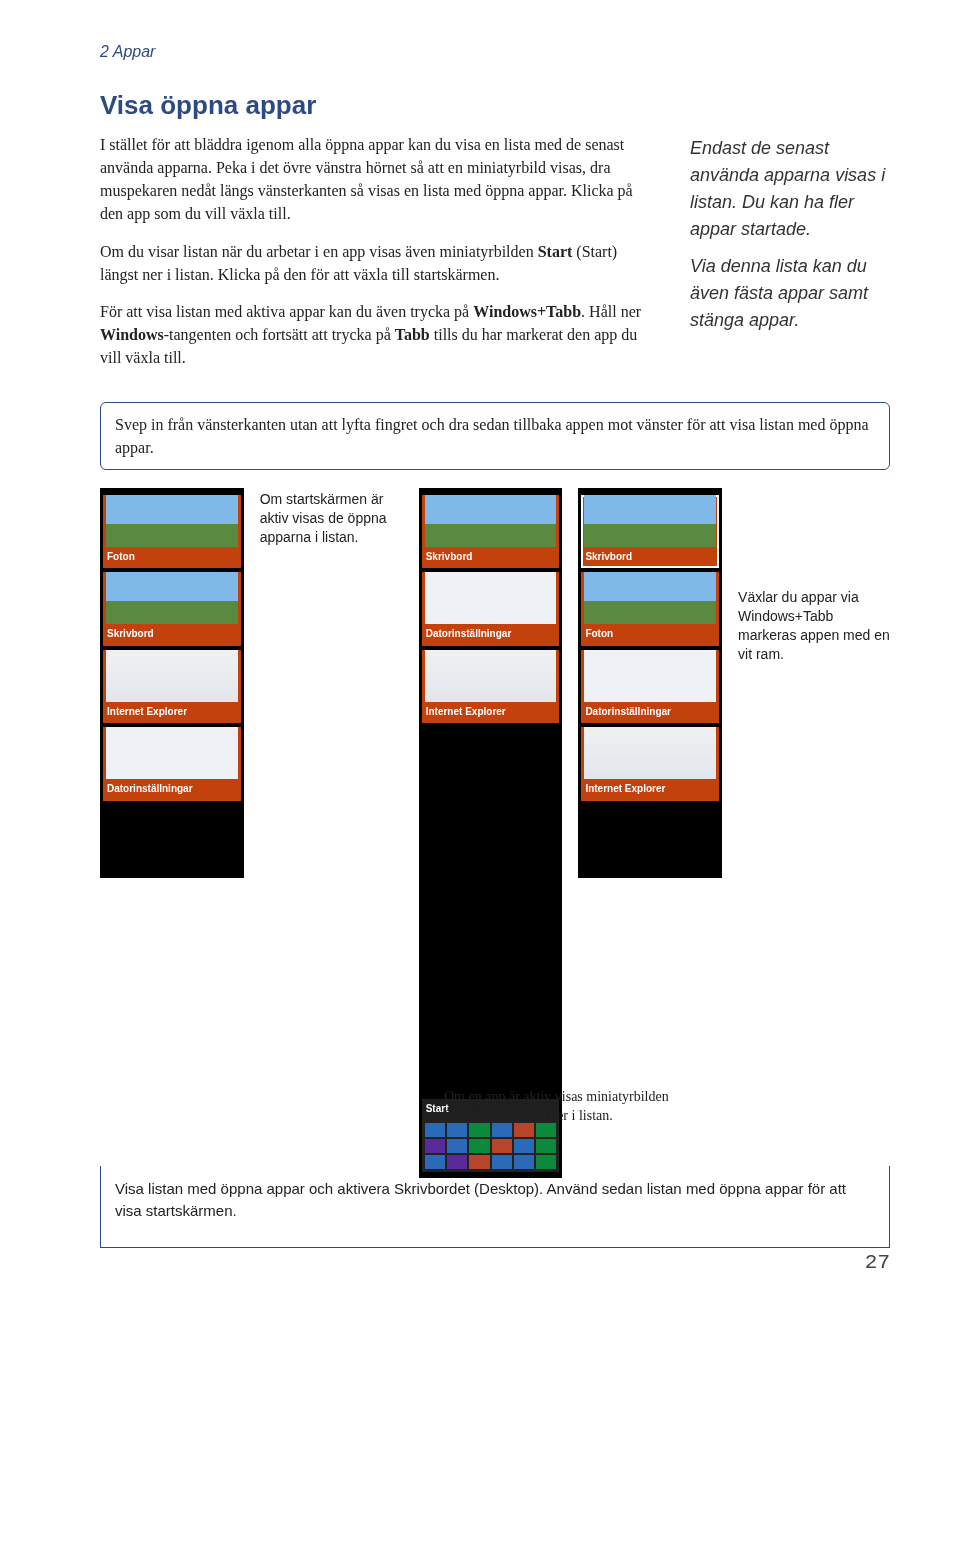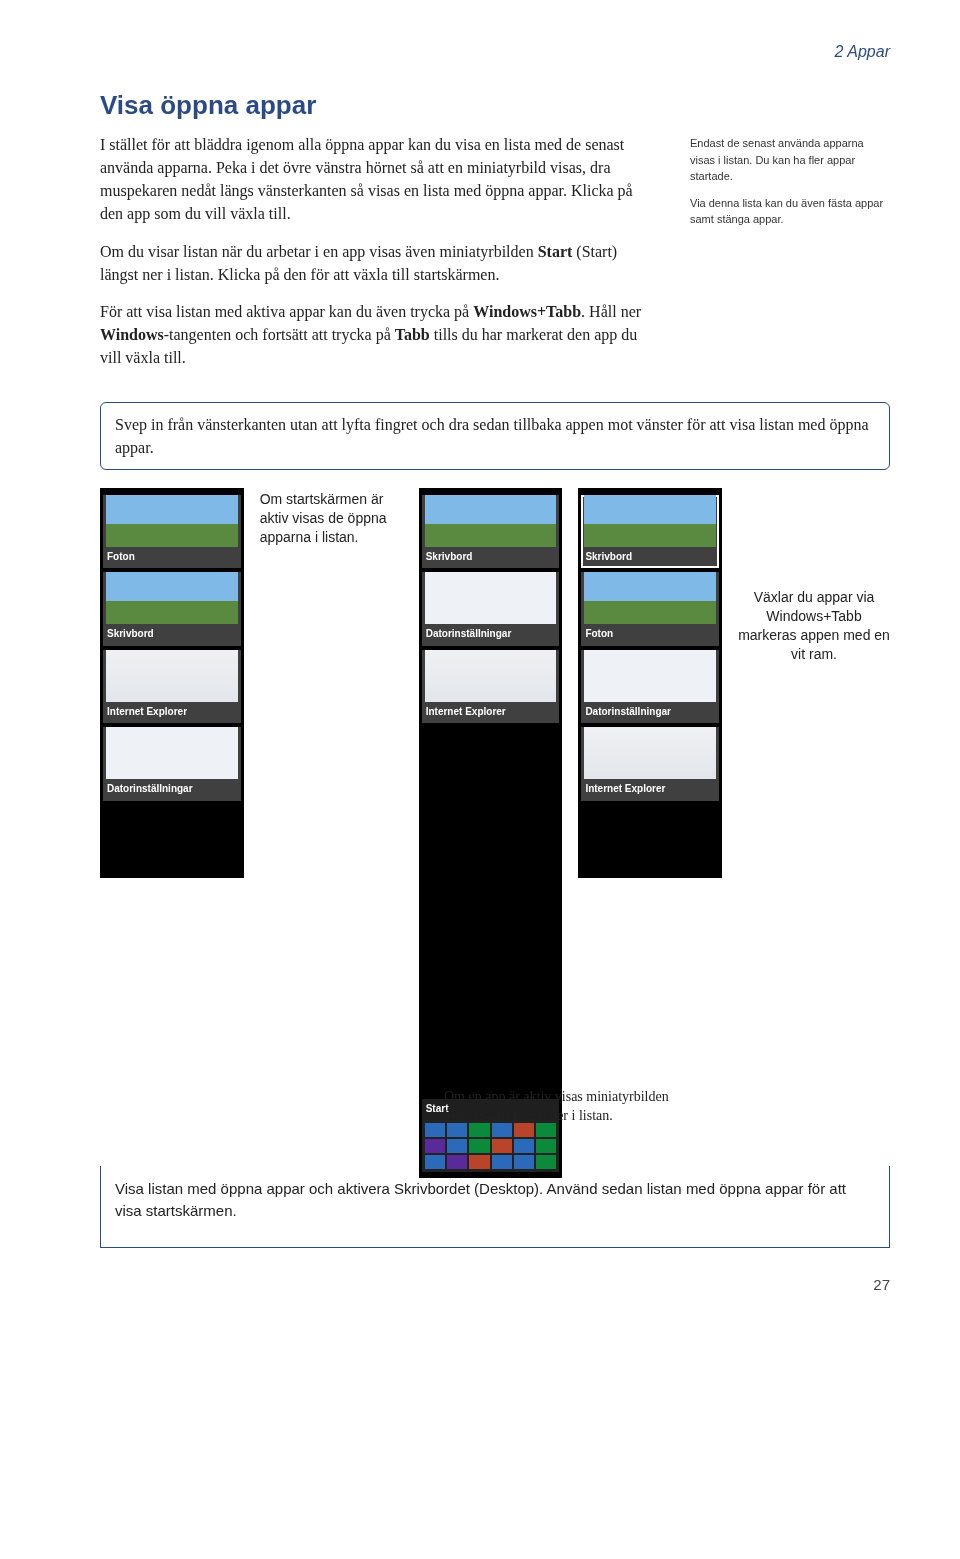--- a/index.html
+++ b/index.html
@@ -5,37 +5,37 @@
   * { box-sizing: border-box; margin: 0; padding: 0; }
   body {
     font-family: Georgia, 'Times New Roman', serif;
     background: #fff;
     width: 960px;
     padding: 40px 70px 30px 100px;
     color: #222;
     line-height: 1.45;
   }
   .chapter-label {
-    text-align: right;
     color: #2c4a85;
     font-style: italic;
     font-family: Arial, sans-serif;
     font-size: 16px;
     margin-bottom: 24px;
   }
   .two-col {
     display: flex;
     gap: 48px;
     margin-bottom: 18px;
   }
   .main-col { flex: 1; }
   .side-col {
     width: 200px;
     font-family: Arial, sans-serif;
-    font-size: 11px;
+    font-style: italic;
+    font-size: 18px;
     color: #333;
     line-height: 1.5;
     padding-top: 48px;
   }
   .side-col p { margin-bottom: 10px; }
   h1.sec {
     color: #2c4a85;
     font-family: Arial, sans-serif;
     font-weight: 600;
     font-size: 26px;
@@ -61,21 +61,21 @@
   }
   .strip {
     width: 160px;
     background: #000;
     padding: 3px 3px 6px 3px;
   }
   .strip.tall { height: 690px; position: relative; }
   .strip.short { height: 390px; }
   .thumb {
     margin: 4px 0 2px 0;
-    background: #404040;
+    background: #c2410c;
   }
   .thumb .tlabel {
     color: #fff;
     font-family: Arial, sans-serif;
     font-size: 10px;
     padding: 3px 4px 4px 4px;
     font-weight: bold;
   }
   .thumb .tpic {
     height: 52px;
@@ -118,21 +118,20 @@
     color: #222;
     line-height: 1.35;
   }
   .row1-caption { width: 160px; padding-top: 2px; }
   .side-caption {
     width: 170px;
     font-family: Arial, sans-serif;
     font-size: 14px;
     line-height: 1.35;
     padding-top: 100px;
-    text-align: center;
   }
   .start-caption {
     position: relative;
     margin-left: 344px;
     margin-top: -110px;
     margin-bottom: 40px;
     width: 240px;
     font-family: Liberation Serif, serif;
   }
   .exercise-box { margin-top: 30px; }
@@ -148,24 +147,23 @@
     border: 1px solid #2c4a85;
     border-top: none;
     padding: 12px 14px 14px 14px;
     font-family: Arial, sans-serif;
     font-size: 15px;
     line-height: 1.5;
   }
   .ex-body p { margin-bottom: 10px; }
   .pagenum {
     text-align: right;
-    font-family: Liberation Sans, sans-serif;
-    font-size: 15px;
+    font-family: Liberation Mono, monospace;
+    font-size: 21px;
     color: #444;
-    margin-top: 26px;
   }
 </style>
 </head>
 <body>
 
 <div class="chapter-label">2 Appar</div>
 
 <div class="two-col">
   <div class="main-col">
     <h1 class="sec">Visa öppna appar</h1>

